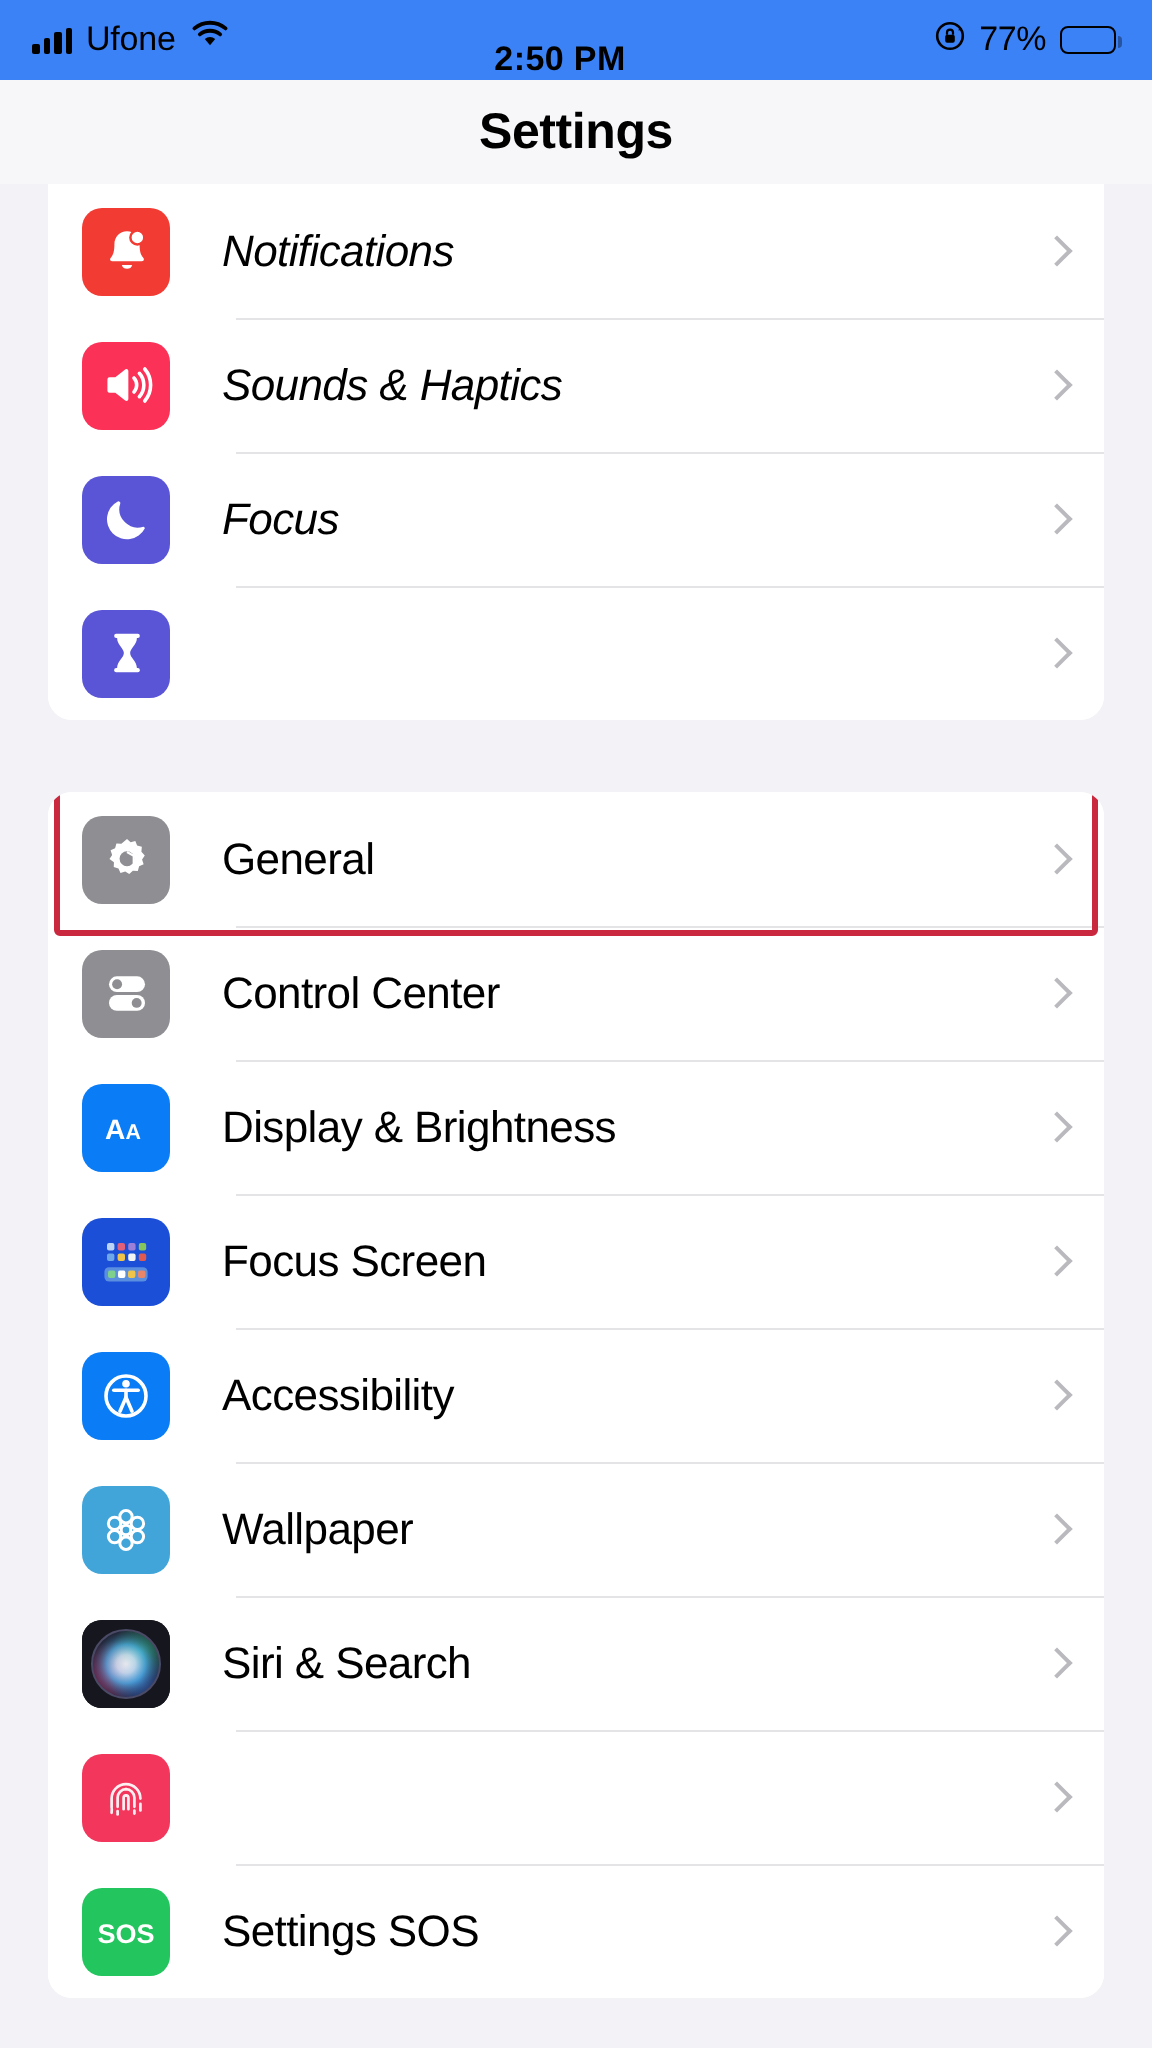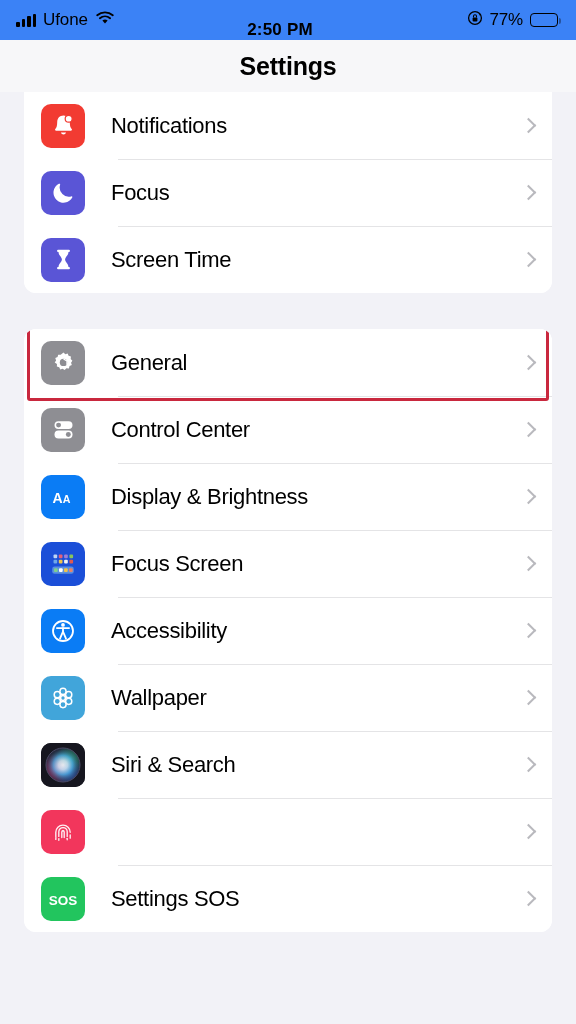--- a/index.html
+++ b/index.html
@@ -52,21 +52,21 @@
     height: 52px; background: #f7f7f9;
     display: flex; align-items: center; justify-content: center;
   }
   .navtitle { font-size: 25px; font-weight: bold; color: #000; letter-spacing: -.2px; }
 
   
   .scroll { position: relative; padding: 0 24px; }
   .group {
     background: #fff; border-radius: 12px; overflow: hidden;
   }
-  .group.clip-top { border-top-left-radius: 0; border-top-right-radius: 0; }
+  .group.clip-top { border-top-left-radius: 0; border-top-right-radius: 0; font-style: italic; }
   .gap { height: 36px; }
 
   .row {
     position: relative; display: flex; align-items: center;
     height: 67px; padding-left: 17px; padding-right: 18px;
     background: #fff;
   }
   .row + .row:before {
     content: ""; position: absolute; left: 94px; right: 0; top: 0;
     height: 1px; background: #e4e4e6;
@@ -151,40 +151,51 @@
             <path d="M12 3.2c-3.3 0-5.6 2.5-5.6 5.8 0 3.6-.7 5-1.7 6.1-.5.6-.1 1.5.7 1.5h13.2c.8 0 1.2-.9.7-1.5-1-1.1-1.7-2.5-1.7-6.1 0-3.3-2.3-5.8-5.6-5.8z" fill="#fff"></path>
             <path d="M9.7 18.2a2.4 2.4 0 0 0 4.6 0z" fill="#fff"></path>
             <circle cx="16.6" cy="6" r="3.1" fill="#fff"></circle>
             <circle cx="16.6" cy="6" r="3.1" fill="none" stroke="#f23b32" stroke-width="1.1"></circle>
           </svg>
         </span>
         <span class="label">Notifications</span>
         <span class="chev"></span>
       </div>
 
+      <div class="row">
+        <span class="ic" style="background:#fc3158">
+          <svg width="27" height="27" viewBox="0 0 24 24">
+            <path d="M11.2 5.1L6.8 8.6H4.2a.9.9 0 0 0-.9.9v5a.9.9 0 0 0 .9.9h2.6l4.4 3.5c.6.5 1.4 0 1.4-.7V5.8c0-.7-.8-1.2-1.4-.7z" fill="#fff"></path>
+            <path d="M15.1 8.9a4.6 4.6 0 0 1 0 6.2" stroke="#fff" stroke-width="1.6" fill="none" stroke-linecap="round"></path>
+            <path d="M17.5 6.8a7.8 7.8 0 0 1 0 10.4" stroke="#fff" stroke-width="1.6" fill="none" stroke-linecap="round"></path>
+            <path d="M19.9 4.9a11 11 0 0 1 0 14.2" stroke="#fff" stroke-width="1.6" fill="none" stroke-linecap="round"></path>
+          </svg>
+        </span>
+        <span class="label">Sounds &amp; Haptics</span>
+        <span class="chev"></span>
+      </div>
 
       <div class="row">
         <span class="ic" style="background:#5a55d6">
           <svg width="27" height="27" viewBox="0 0 24 24">
             <path d="M19.3 15.4A8.2 8.2 0 0 1 9 5.1a.8.8 0 0 0-1.1-.9 8.9 8.9 0 1 0 12 12 .8.8 0 0 0-.6-.8z" fill="#fff"></path>
           </svg>
         </span>
         <span class="label">Focus</span>
         <span class="chev"></span>
       </div>
 
       <div class="row">
         <span class="ic" style="background:#5a55d6">
           <svg width="27" height="27" viewBox="0 0 24 24">
             <rect x="6.3" y="3.4" width="11.4" height="1.9" rx=".9" fill="#fff"></rect>
             <rect x="6.3" y="18.7" width="11.4" height="1.9" rx=".9" fill="#fff"></rect>
             <path d="M7.6 5.3h8.8c0 3-3 4.6-3 6.7s3 3.7 3 6.7H7.6c0-3 3-4.6 3-6.7s-3-3.7-3-6.7z" fill="#fff"></path>
           </svg>
         </span>
-        <span class="label">Screen Time</span>
         <span class="chev"></span>
       </div>
     </div>
 
     <div class="gap"></div>
 
     <div class="group">
 
       <div class="row highlighted">
         <span class="hl-box" style="border-color: rgb(201, 40, 62);"></span>

